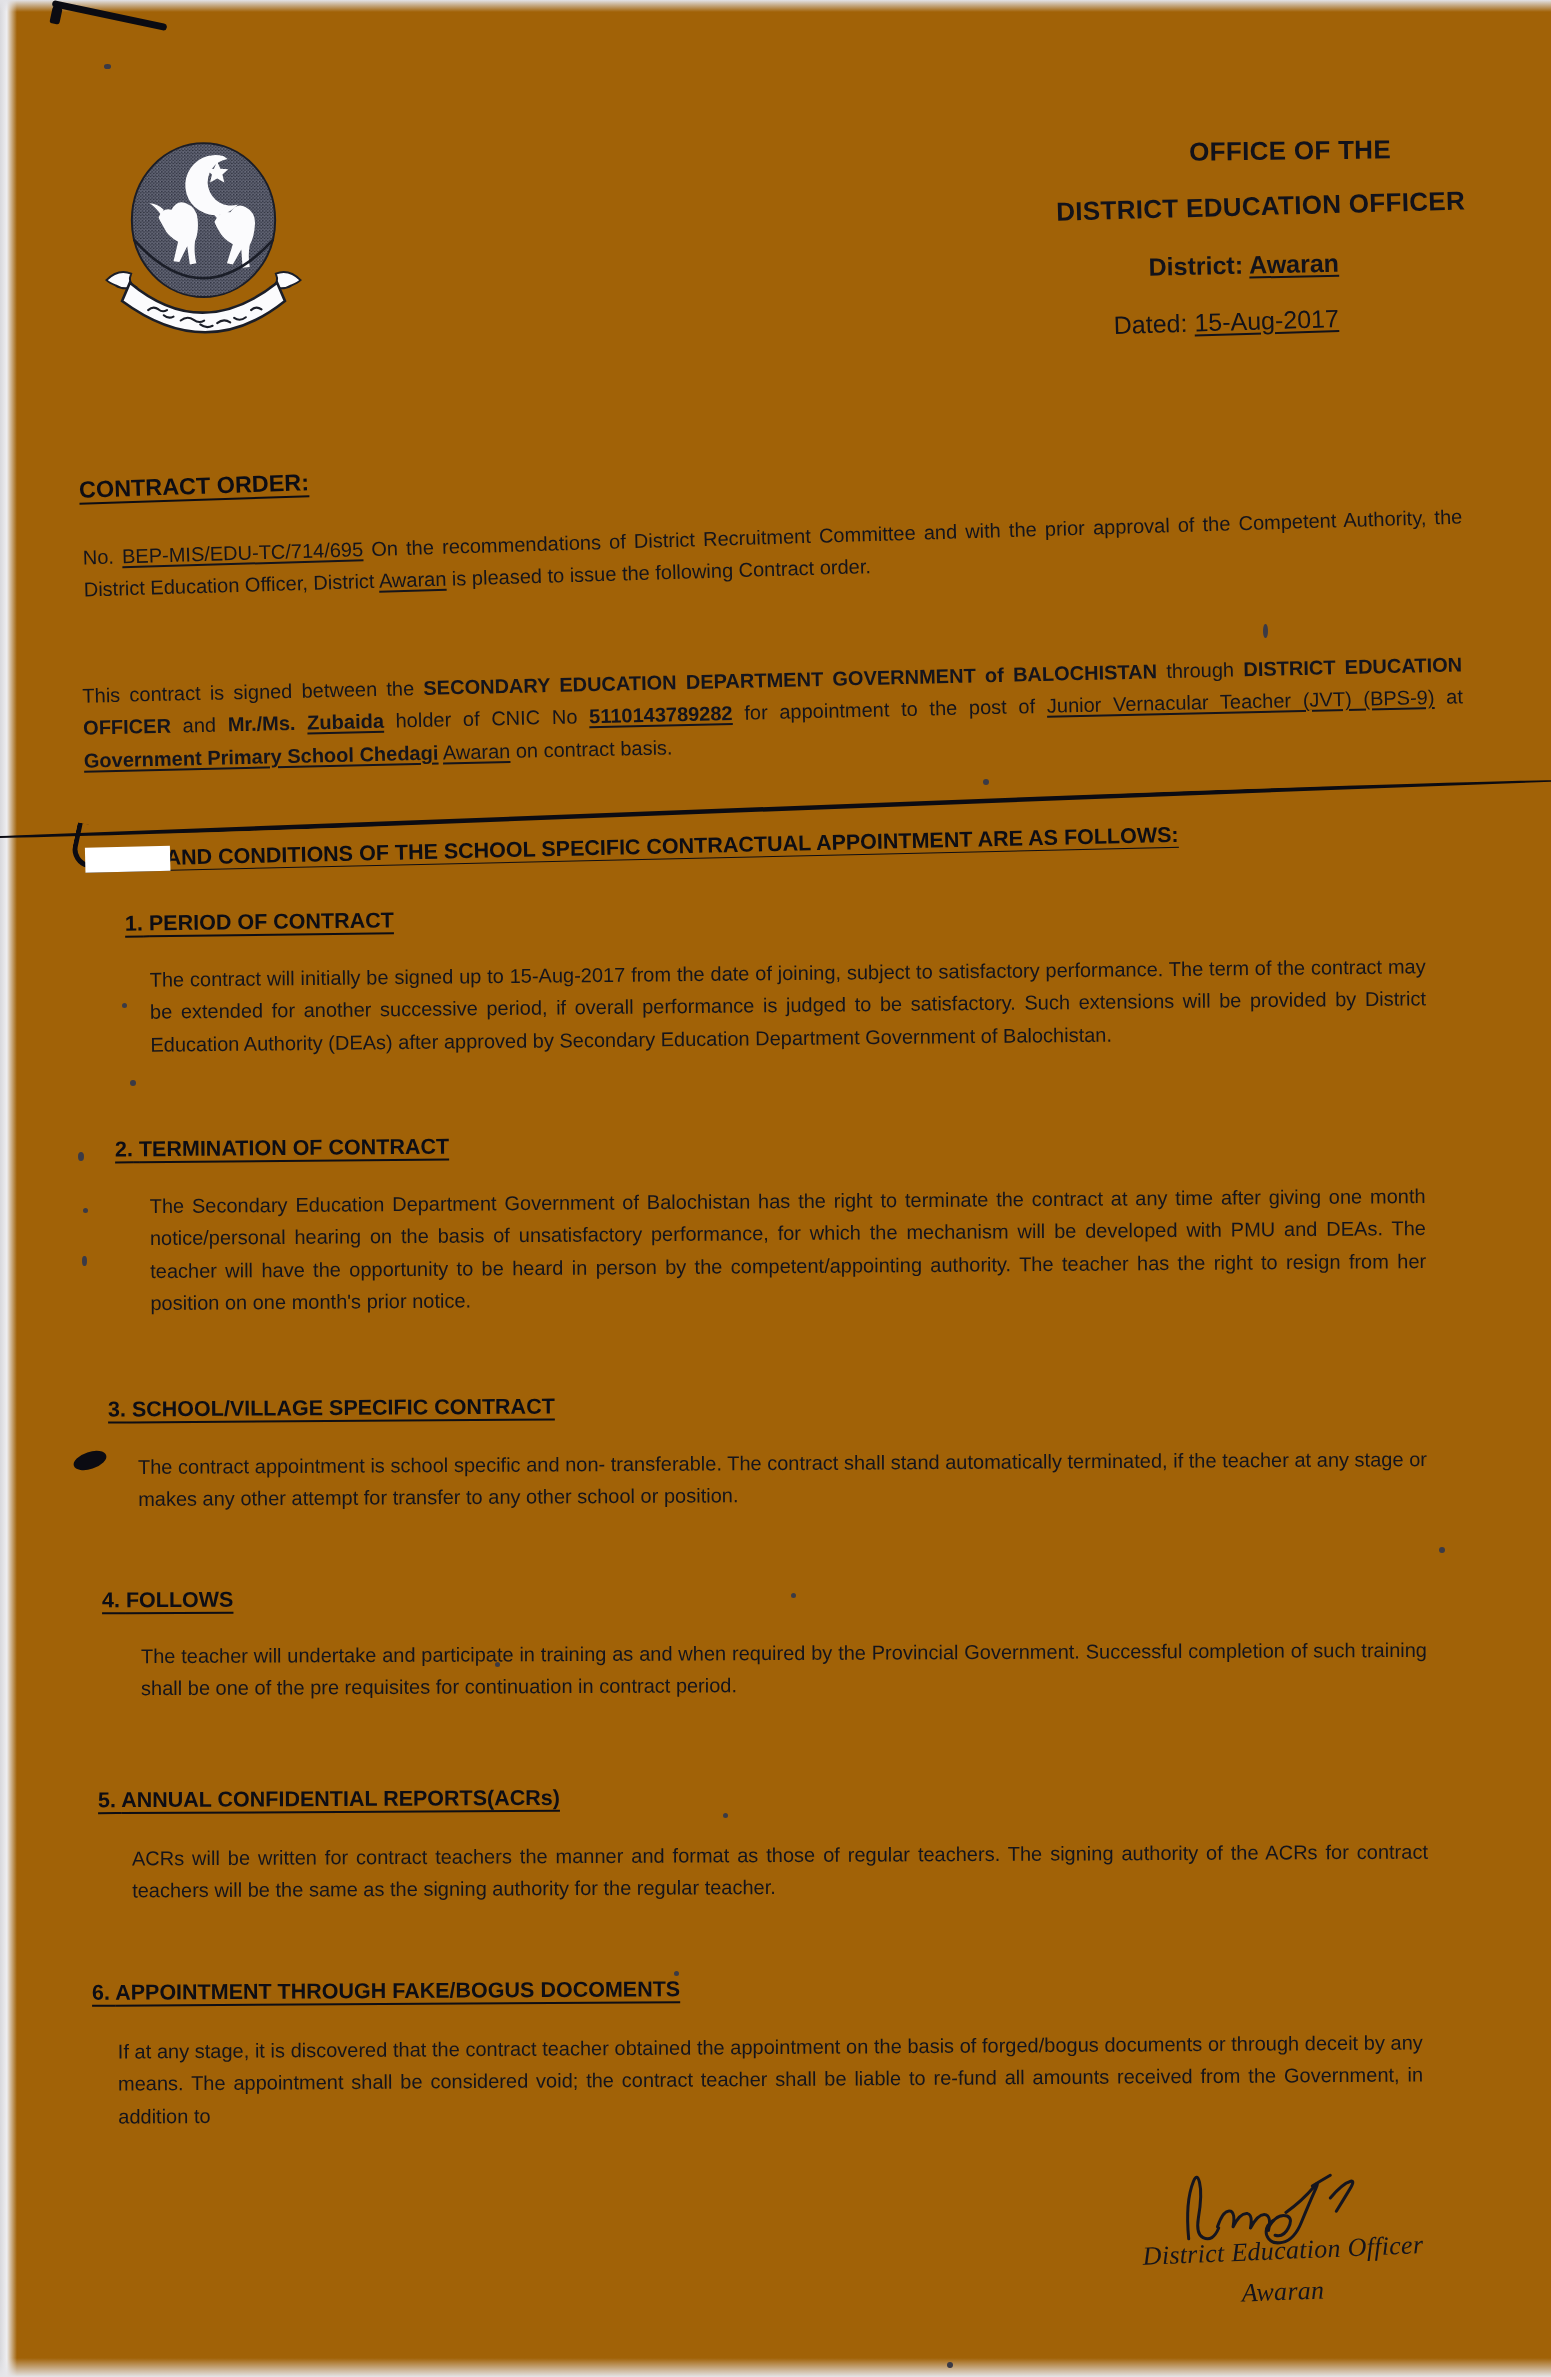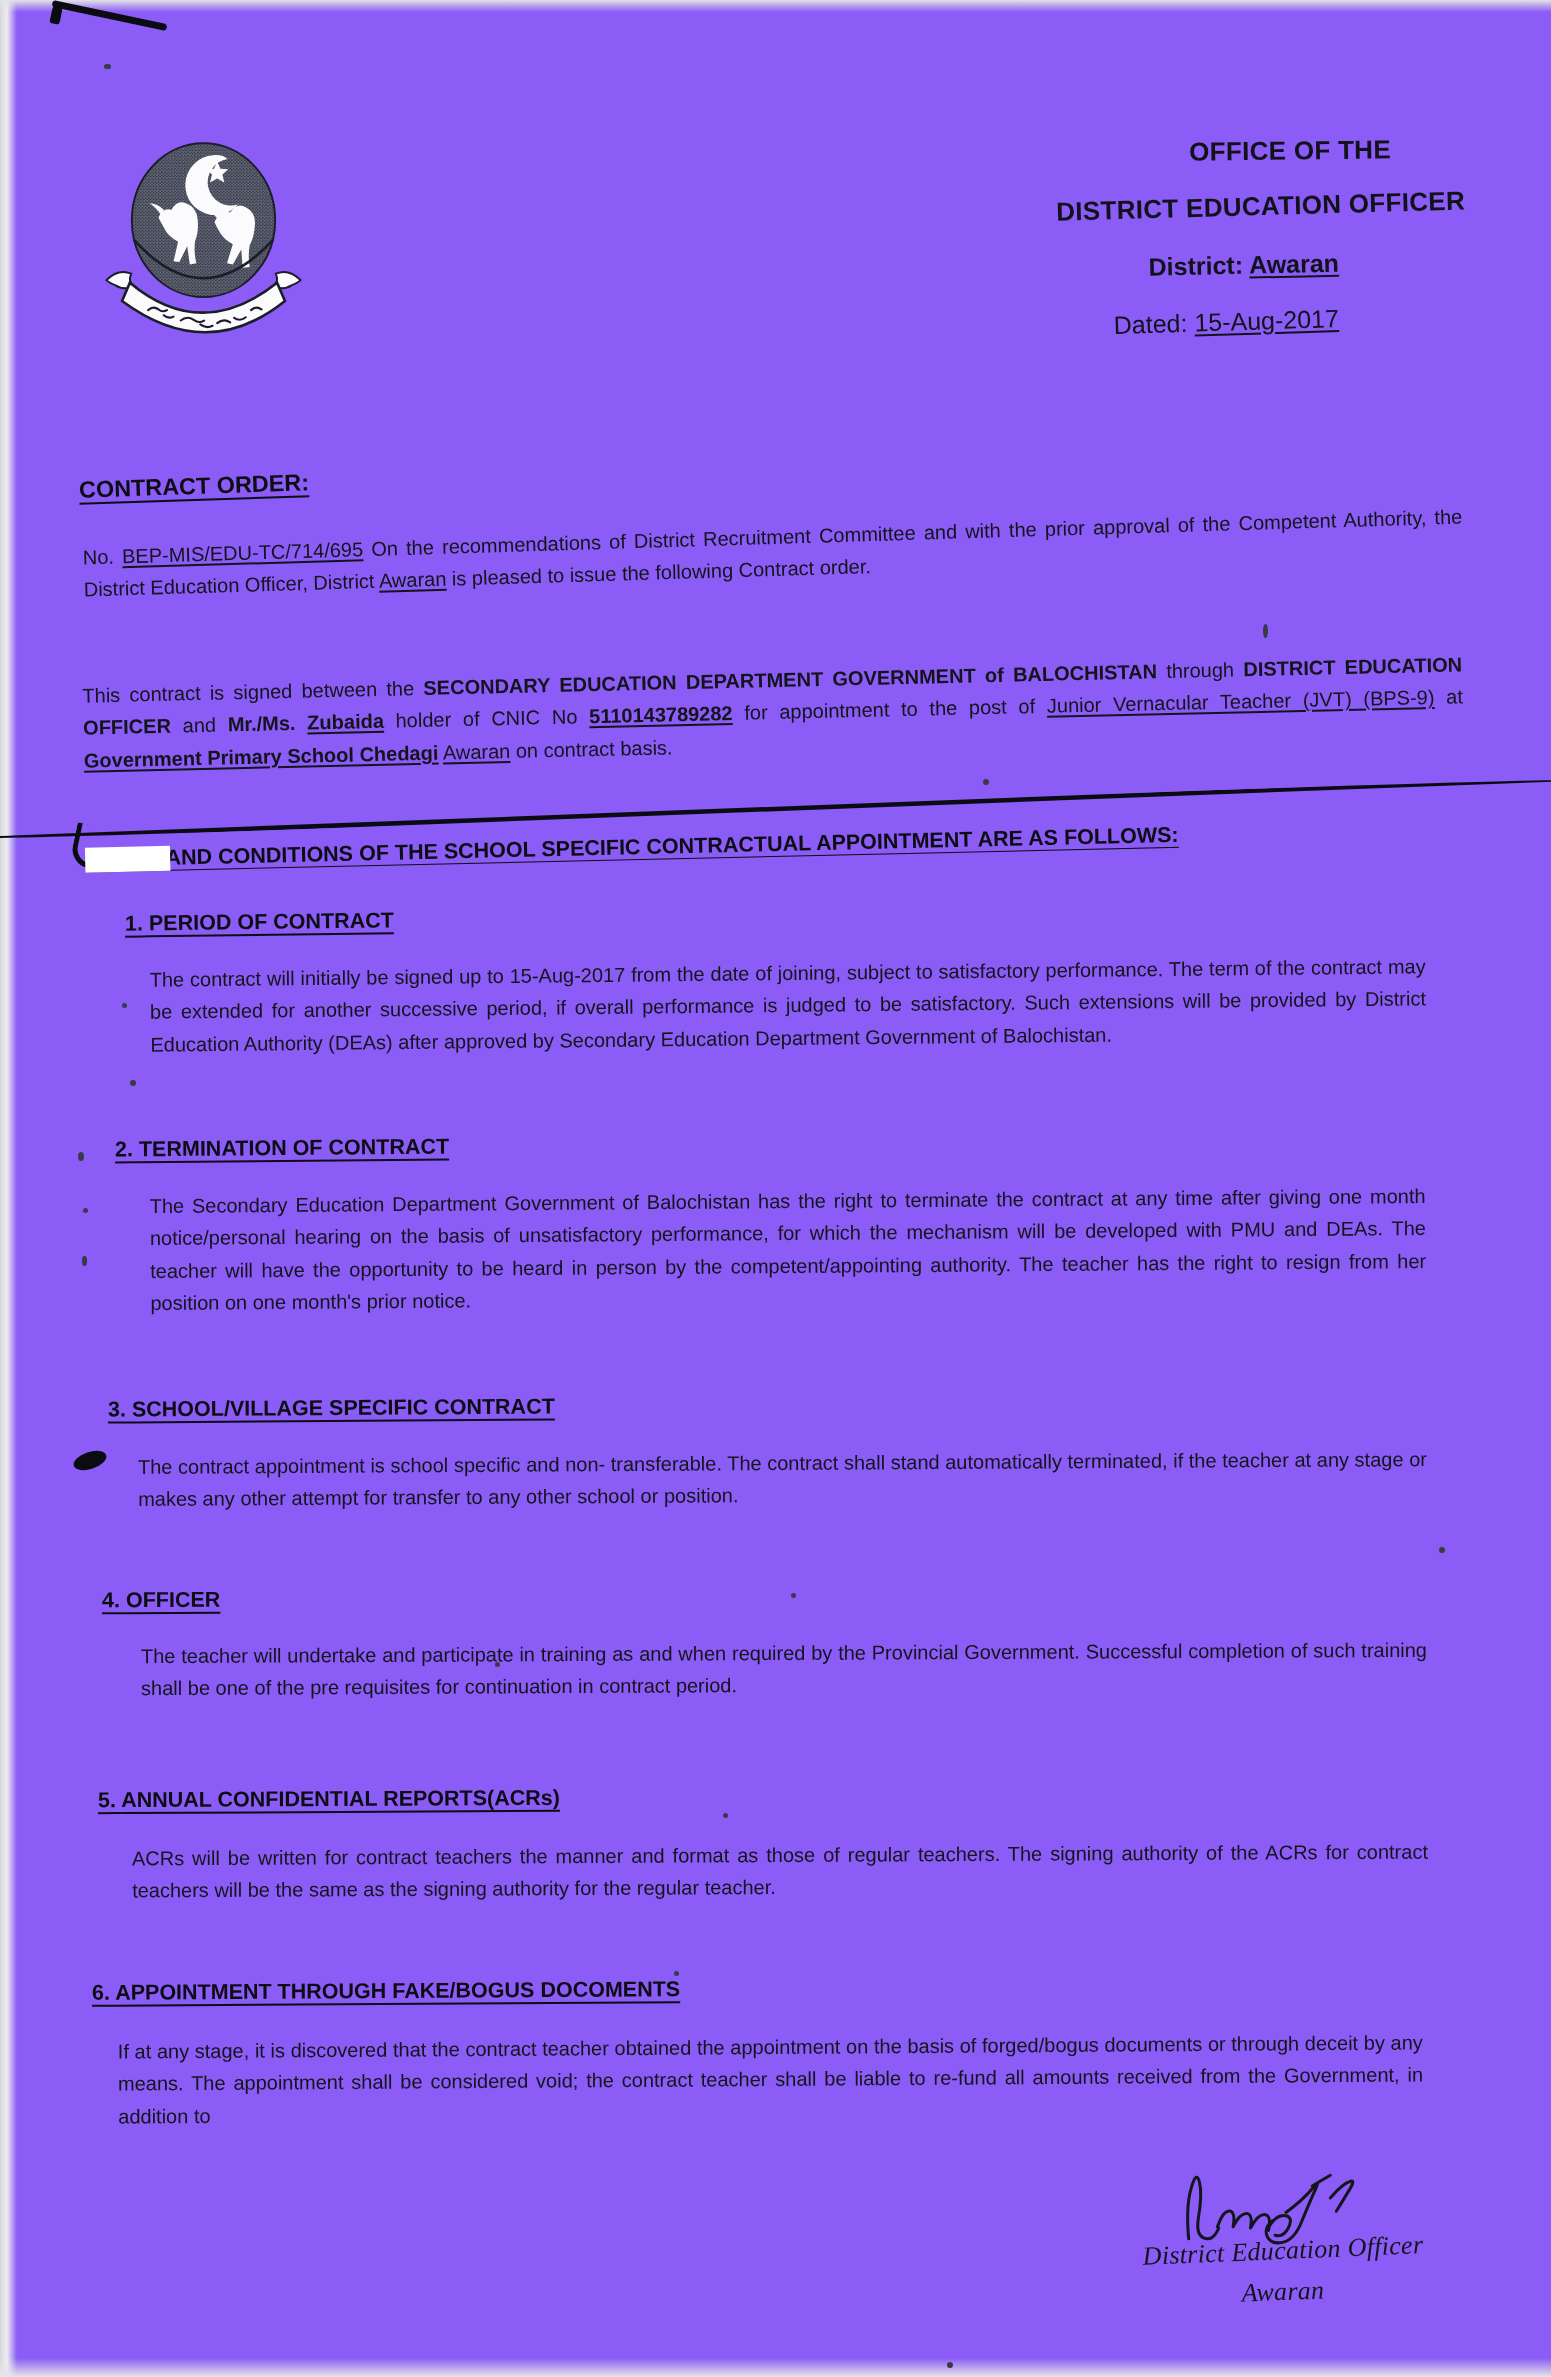--- a/index.html
+++ b/index.html
@@ -7,21 +7,21 @@
     padding: 0;
     background: #ffffff;
   }
   body {
     font-family: "Liberation Sans", sans-serif;
   }
   #page {
     position: relative;
     width: 1552px;
     height: 2377px;
-    background: #8b5cf6;
+    background: #a16207;
     overflow: hidden;
     color: #0d0d14;
   }
   
   .scan-edge-left {
     position: absolute;
     left: 0; top: 0;
     width: 17px; height: 100%;
     background: linear-gradient(to right, #d8d8dc 0%, #eeeef1 40%, rgba(255,255,255,0) 100%);
     pointer-events: none;
@@ -389,21 +389,21 @@
   <div class="para sec-2-body">The Secondary Education Department Government of Balochistan has the right to terminate the contract at any time after giving one month notice/personal hearing on the basis of unsatisfactory performance, for which the mechanism will be developed with PMU and DEAs.  The teacher will have the opportunity to be heard in person by the competent/appointing authority. The teacher has the right to resign from her position on one month's prior notice.</div>
 
   <div class="sec-title sec-3-title">
     <span>3.</span>
     <span>SCHOOL/VILLAGE SPECIFIC CONTRACT</span>
   </div>
   <div class="para sec-3-body">The contract appointment is school specific and non- transferable. The contract shall stand automatically terminated, if the teacher at any stage or makes any other attempt for transfer to any other school or position.</div>
 
   <div class="sec-title sec-4-title">
     <span>4.</span>
-    <span>OFFICER</span>
+    <span>FOLLOWS</span>
   </div>
   <div class="para sec-4-body">The teacher will undertake and participate in training as and when required by the Provincial Government. Successful completion of such training shall be one of the pre requisites for continuation in contract period.</div>
 
   <div class="sec-title sec-5-title">
     <span>5.</span>
     <span>ANNUAL CONFIDENTIAL REPORTS(ACRs)</span>
   </div>
   <div class="para sec-5-body">ACRs will be written for contract teachers the manner and format as those of regular teachers. The signing authority of the ACRs for contract teachers will be the same as the signing authority for the regular teacher.</div>
 
   <div class="sec-title sec-6-title">

